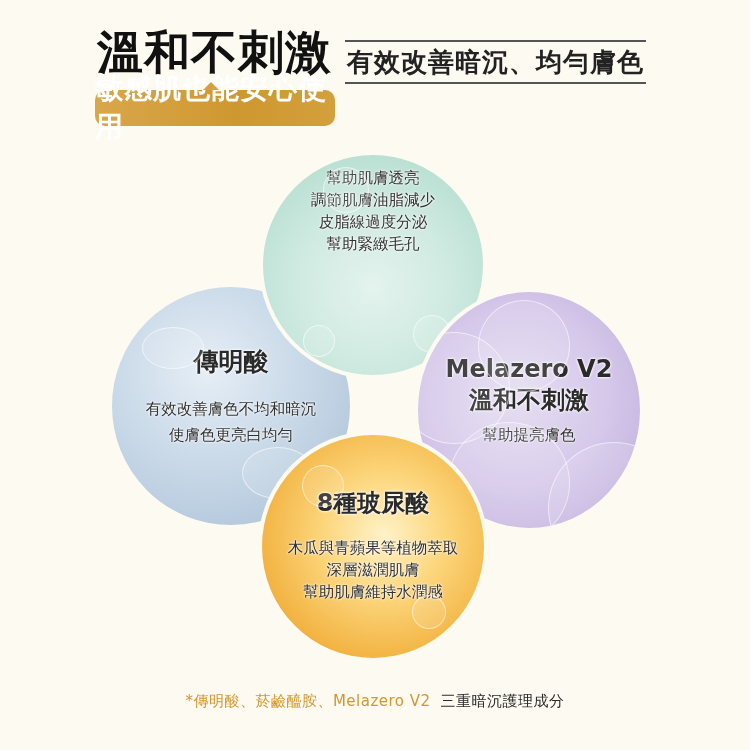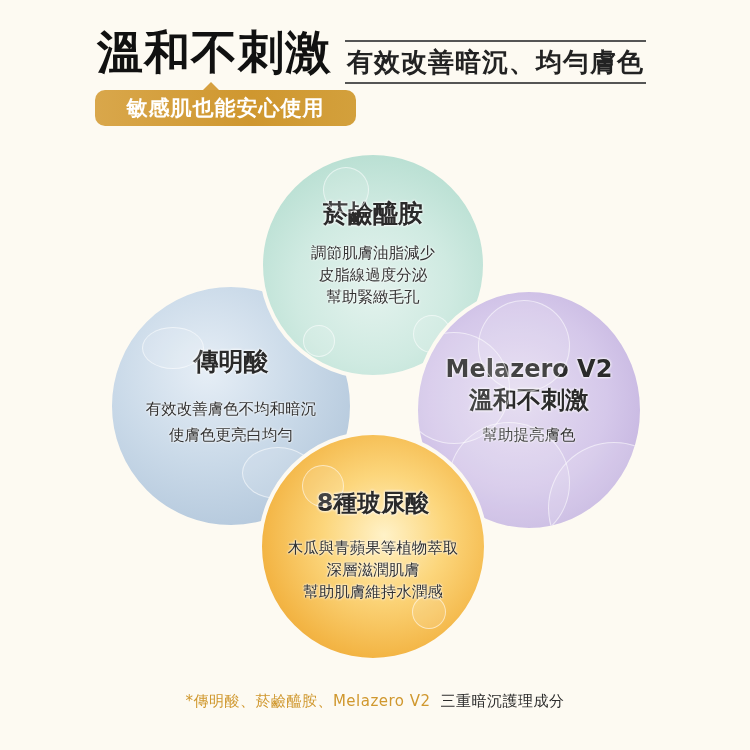--- a/index.html
+++ b/index.html
@@ -12,23 +12,23 @@
     position:absolute; left:97px; top:22px; font-size:46px; font-weight:bold;
     color:#111; letter-spacing:1px; line-height:60px;
   }
   .subhead {
     position:absolute; left:345px; top:40px; width:301px; height:40px;
     border-top:2px solid #555; border-bottom:2px solid #555;
     display:flex; align-items:center; justify-content:center;
     font-size:26px; font-weight:bold; color:#222; letter-spacing:1px;
   }
   .badge {
-    position:absolute; left:95px; top:90px; width:261px; height:36px;
+    position:absolute; left:95px; top:90px; width:240px; height:36px;
     background:linear-gradient(90deg,#d9a74b 0%, #cf972f 60%, #d3a03c 100%);
-    border-radius:10px; color:#fff; font-size:21px; font-weight:bold;
+    border-radius:10px; color:#fff; font-size:28px; font-weight:bold;
     display:flex; align-items:center; justify-content:center; letter-spacing:1px;
   }
   .badge::before {
     content:""; position:absolute; left:108px; top:-8px; width:0; height:0;
     border-left:8px solid transparent; border-right:8px solid transparent;
     border-bottom:8px solid #d6a040;
   }
   .circle {
     position:absolute; border-radius:50%;
     border:4px solid #fdfaf2;
@@ -79,22 +79,22 @@
   <div class="desc" style="font-size:15.5px;line-height:26px;margin-top:18px;">
     <div>有效改善膚色不均和暗沉</div>
     <div>使膚色更亮白均勻</div>
   </div>
 </div>
 
 <div class="circle c-green">
   <span class="bubble" style="left:60px;top:12px;width:44px;height:44px;"></span>
   <span class="bubble" style="left:150px;top:160px;width:36px;height:36px;"></span>
   <span class="bubble" style="left:40px;top:170px;width:30px;height:30px;"></span>
-  <div class="name" style="font-size:25px;margin-top:42px;">菸鹼醯胺</div>
   <div class="desc" style="font-size:15.5px;line-height:22px;margin-top:12px;">
+    <div>幫助肌膚透亮</div>
     <div>調節肌膚油脂減少</div>
     <div>皮脂線過度分泌</div>
     <div>幫助緊緻毛孔</div>
   </div>
 </div>
 
 <div class="circle c-purple">
   <span class="bubble" style="left:60px;top:8px;width:90px;height:90px;"></span>
   <span class="bubble" style="left:-20px;top:40px;width:110px;height:110px;"></span>
   <span class="bubble" style="left:30px;top:130px;width:120px;height:120px;"></span>

